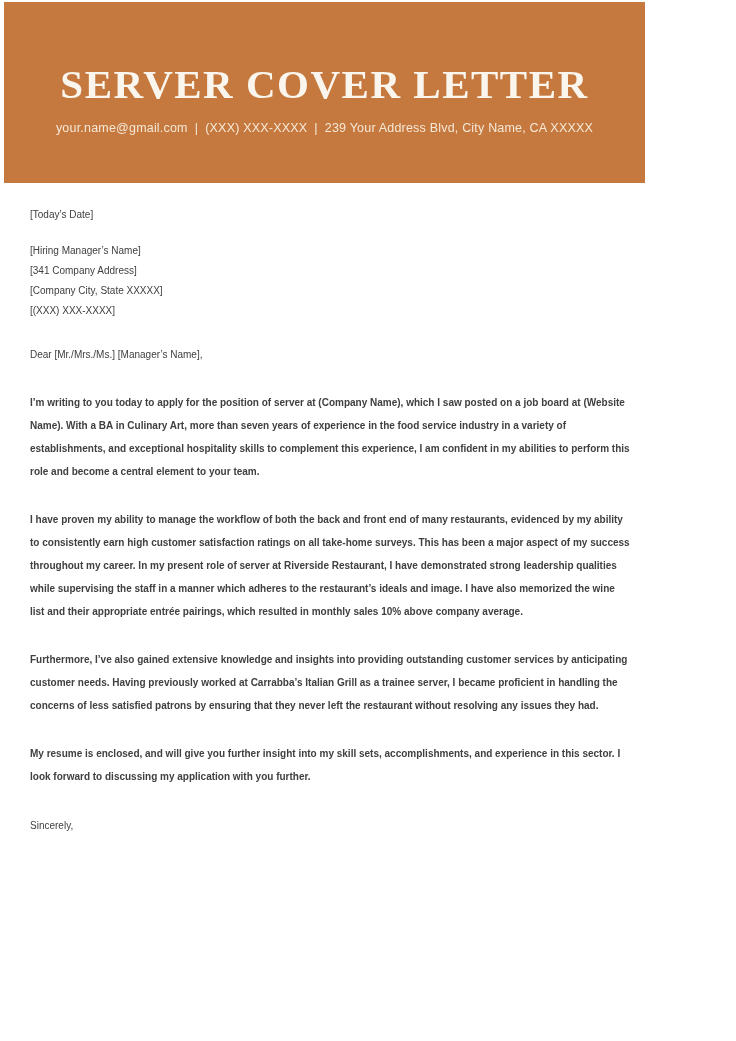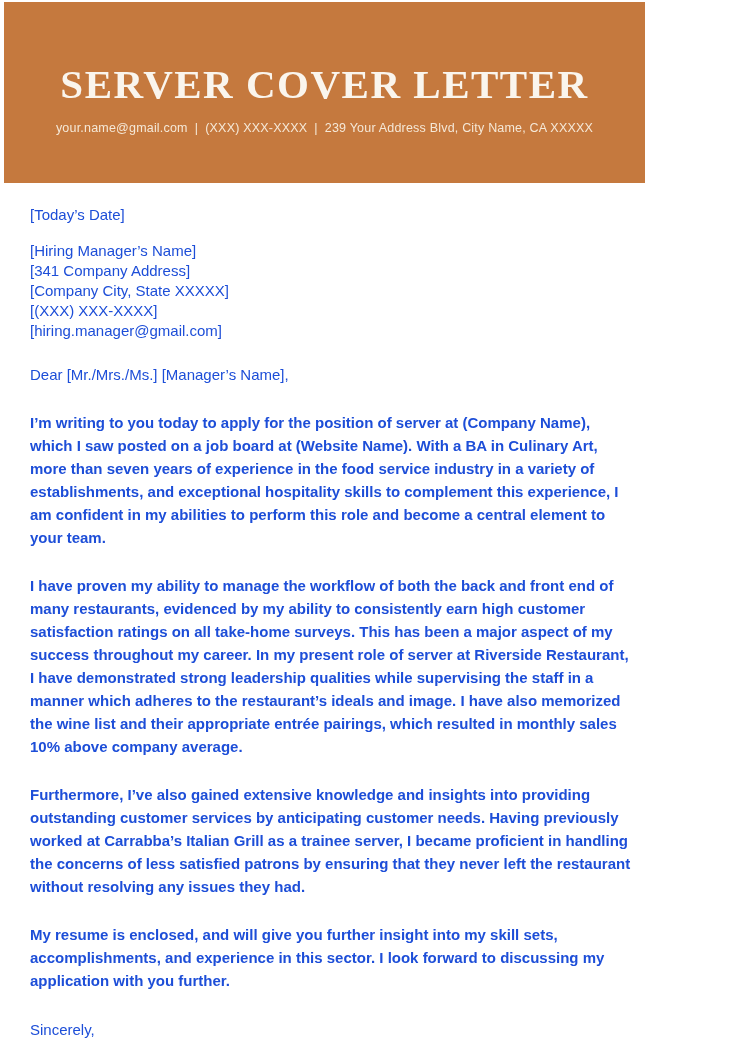--- a/index.html
+++ b/index.html
@@ -40,22 +40,22 @@
     margin-top: 13px;
     font-size: 12.5px;
     line-height: 16px;
     letter-spacing: 0.2px;
     color: #f5e8d7;
     white-space: nowrap;
   }
   .header-contact .sep { margin: 0 7px; }
   .letter {
     padding: 20px 16px 0 30px;
-    color: #1d4ed8;
-    font-size: 15px;
+    color: #404040;
+    font-size: 10px;
     line-height: 23px;
   }
   .recipient { margin-top: 15px; line-height: 20px; }
   .salutation { margin-top: 22px; }
   .para { margin-top: 25px; font-weight: bold; }
   .closing { margin-top: 26px; }
   .signature { margin-top: 25px; }
 </style>
 </head>
 <body>
@@ -71,21 +71,20 @@
 
   <div class="letter">
 
     <div class="date">[Today’s Date]</div>
 
     <div class="recipient">
       <div>[Hiring Manager’s Name]</div>
       <div>[341 Company Address]</div>
       <div>[Company City, State XXXXX]</div>
       <div>[(XXX) XXX-XXXX]</div>
-      <div>[hiring.manager@gmail.com]</div>
     </div>
 
     <div class="salutation">Dear [Mr./Mrs./Ms.] [Manager’s Name],</div>
 
     <p class="para">I’m writing to you today to apply for the position of server at (Company Name), which I saw posted on a job board at (Website Name). With a BA in Culinary Art, more than seven years of experience in the food service industry in a variety of establishments, and exceptional hospitality skills to complement this experience, I am confident in my abilities to perform this role and become a central element to your team.</p>
 
     <p class="para">I have proven my ability to manage the workflow of both the back and front end of many restaurants, evidenced by my ability to consistently earn high customer satisfaction ratings on all take-home surveys. This has been a major aspect of my success throughout my career. In my present role of server at Riverside Restaurant, I have demonstrated strong leadership qualities while supervising the staff in a manner which adheres to the restaurant’s ideals and image. I have also memorized the wine list and their appropriate entrée pairings, which resulted in monthly sales 10% above company average.</p>
 
     <p class="para">Furthermore, I’ve also gained extensive knowledge and insights into providing outstanding customer services by anticipating customer needs. Having previously worked at Carrabba’s Italian Grill as a trainee server, I became proficient in handling the concerns of less satisfied patrons by ensuring that they never left the restaurant without resolving any issues they had.</p>
 

